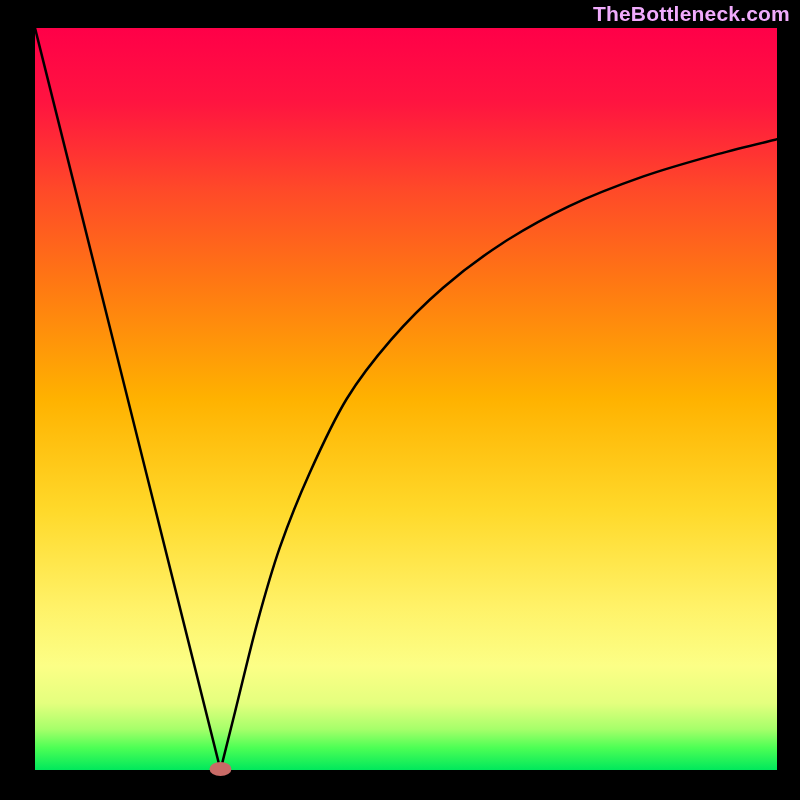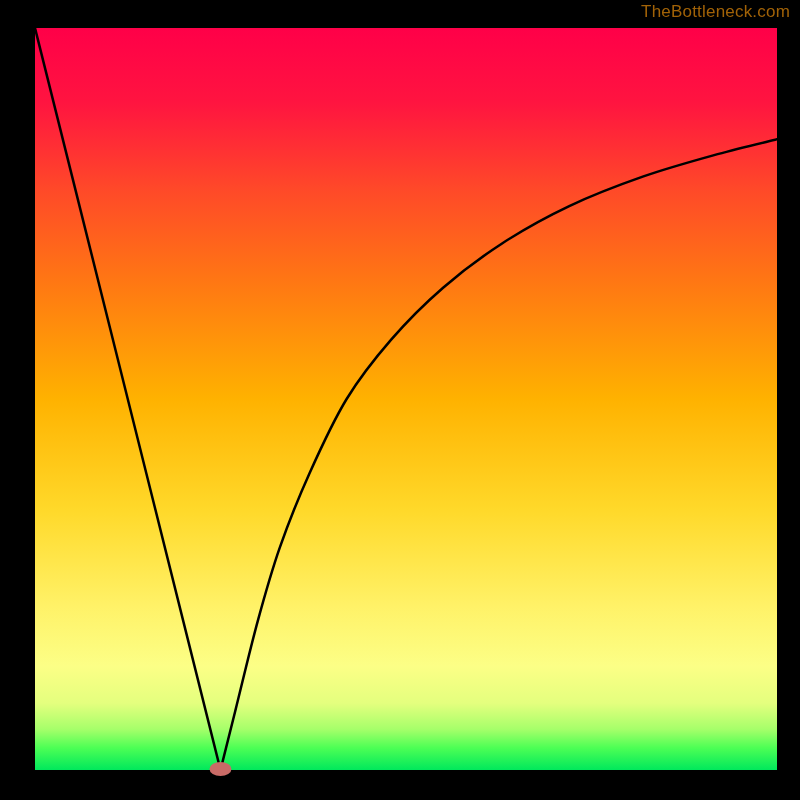--- a/index.html
+++ b/index.html
@@ -14,23 +14,23 @@
   .frame {
     position: relative;
     width: 800px;
     height: 800px;
     background: #000;
   }
   .watermark {
     position: absolute;
     top: 2px;
     right: 10px;
-    color: #a16207;
-    font-size: 17px;
-    font-weight: 400;
+    color: #f0abfc;
+    font-size: 21px;
+    font-weight: 700;
     z-index: 10;
     letter-spacing: 0.2px;
   }
   svg.chart {
     position: absolute;
     top: 0;
     left: 0;
   }
 </style>
 </head>

